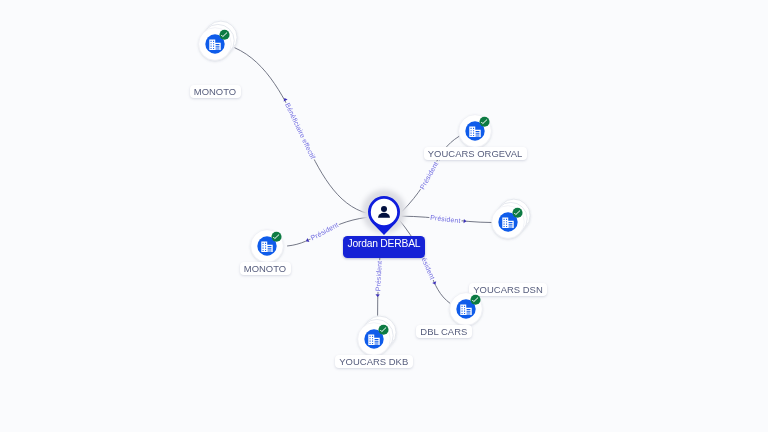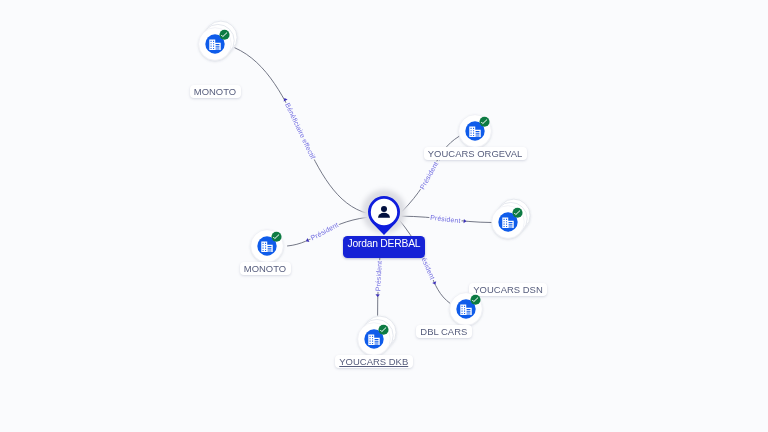--- a/index.html
+++ b/index.html
@@ -162,21 +162,21 @@
         <circle class="icon-disc" cx="32" cy="32" r="9.7" fill="#0f5cea"></circle>
         <g transform="translate(25.15 25.9) scale(0.5715)" fill="#ffffff">
           <path fill-rule="evenodd" d="M2 3h10.4v5.4H22V21H2V3z M4.2 5.2h1.8v1.9H4.2z M8.6 5.2h1.8v1.9H8.6z M4.2 9.3h1.8v1.9H4.2z M8.6 9.3h1.8v1.9H8.6z M4.2 13.4h1.8v1.9H4.2z M8.6 13.4h1.8v1.9H8.6z M4.2 17.5h1.8v1.9H4.2z M8.6 17.5h1.8v1.9H8.6z M13 10.8h6.8v1.9H13z M13 14.7h6.8v1.9H13z M13 18.6h6.8v1.9H13z"></path>
         </g>
         <g>
           <circle class="badge-disc" cx="41.5" cy="22.7" r="5.05" fill="#0d7b43"></circle>
           <path d="M 38.6 23.3 L 39.8 24.599999999999998 L 43.8 20.8" fill="none" stroke="#ffffff" stroke-width="1" stroke-linecap="round" stroke-linejoin="round"></path>
         </g>
       </svg>
     </div>
-    <div class="nlabel" style="top: 354.6px; left: 335px; text-decoration: underline;">YOUCARS DKB</div>
+    <div class="nlabel" style="top: 354.6px; left: 335px;">YOUCARS DKB</div>
     <div class="node" style="left: 235px; top: 214px;">
       <svg width="64" height="64" viewBox="0 0 64 64">
         <defs>
             <filter id="sh-youcars" x="-60%" y="-60%" width="220%" height="220%">
           <feDropShadow dx="0" dy="0.9" stdDeviation="1.25" flood-color="#59607e" flood-opacity="0.22"></feDropShadow>
             </filter>
           </defs>
         <g filter="url(#sh-youcars)">
             <circle cx="32" cy="32" r="16.3" fill="#ffffff" stroke="#eceef3" stroke-width="0.7"></circle>
           </g>

